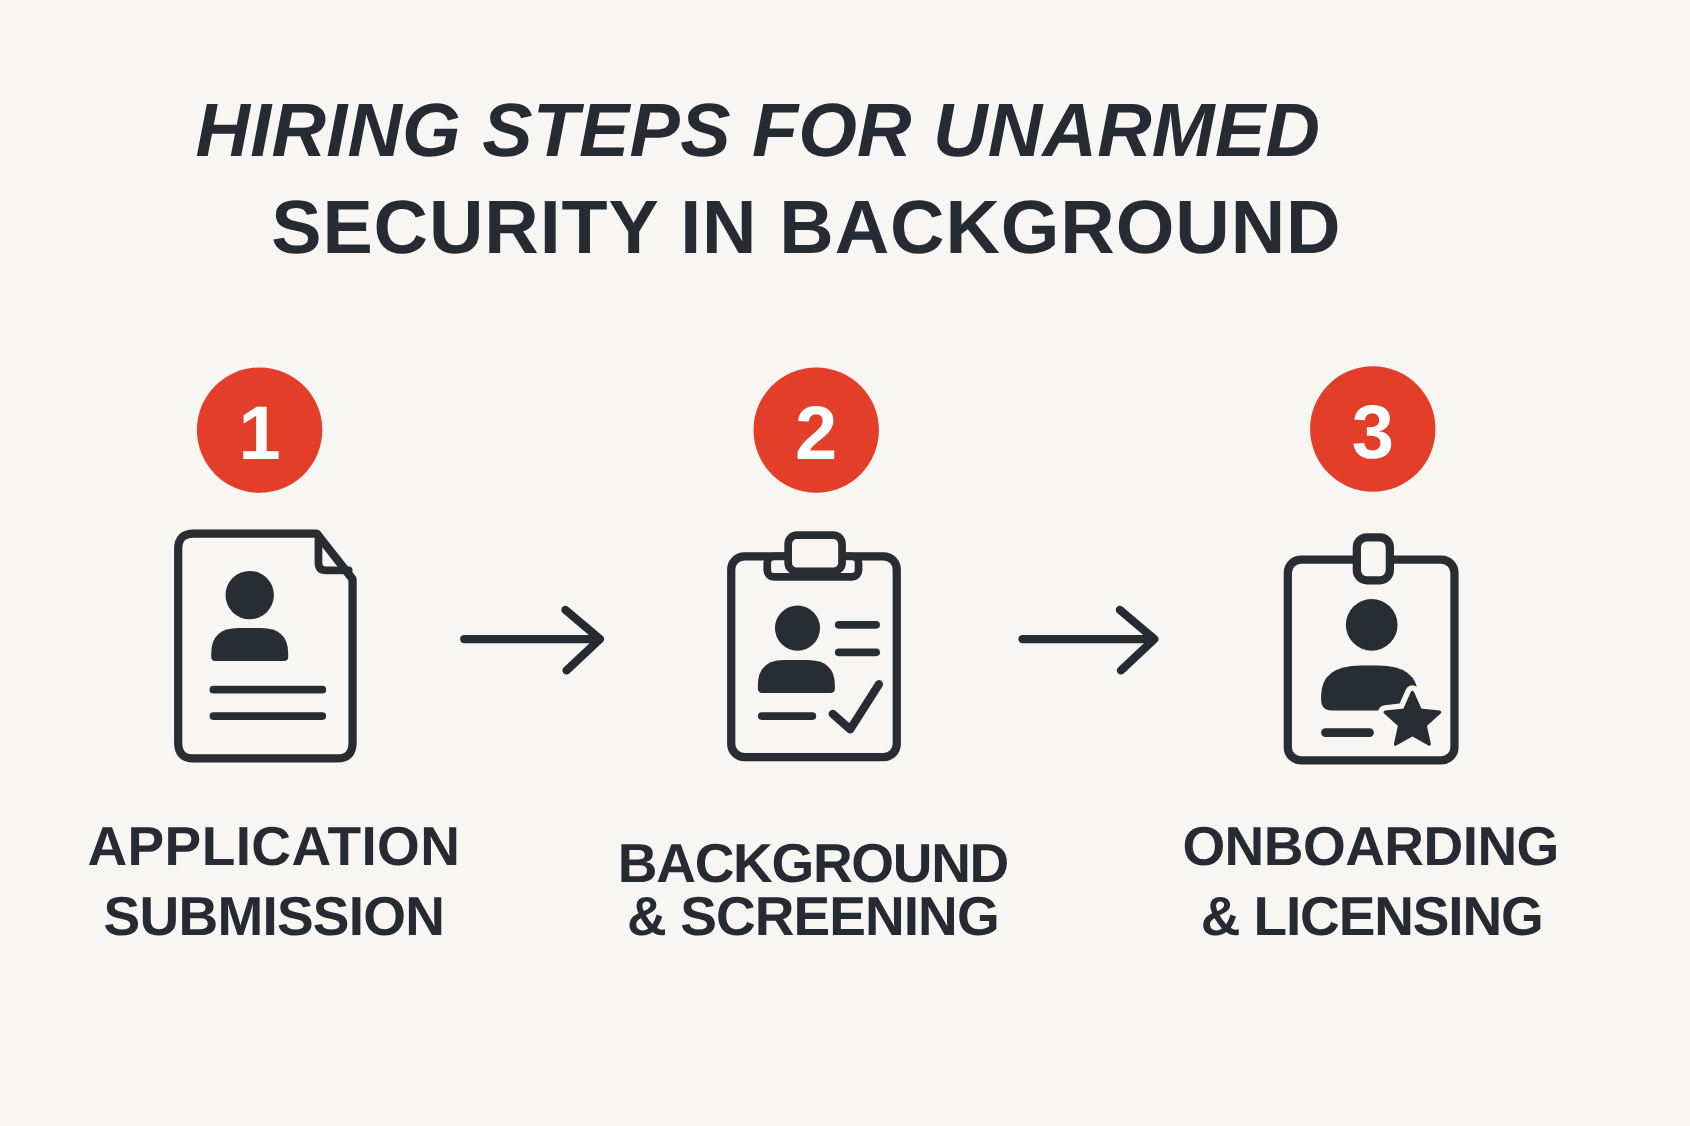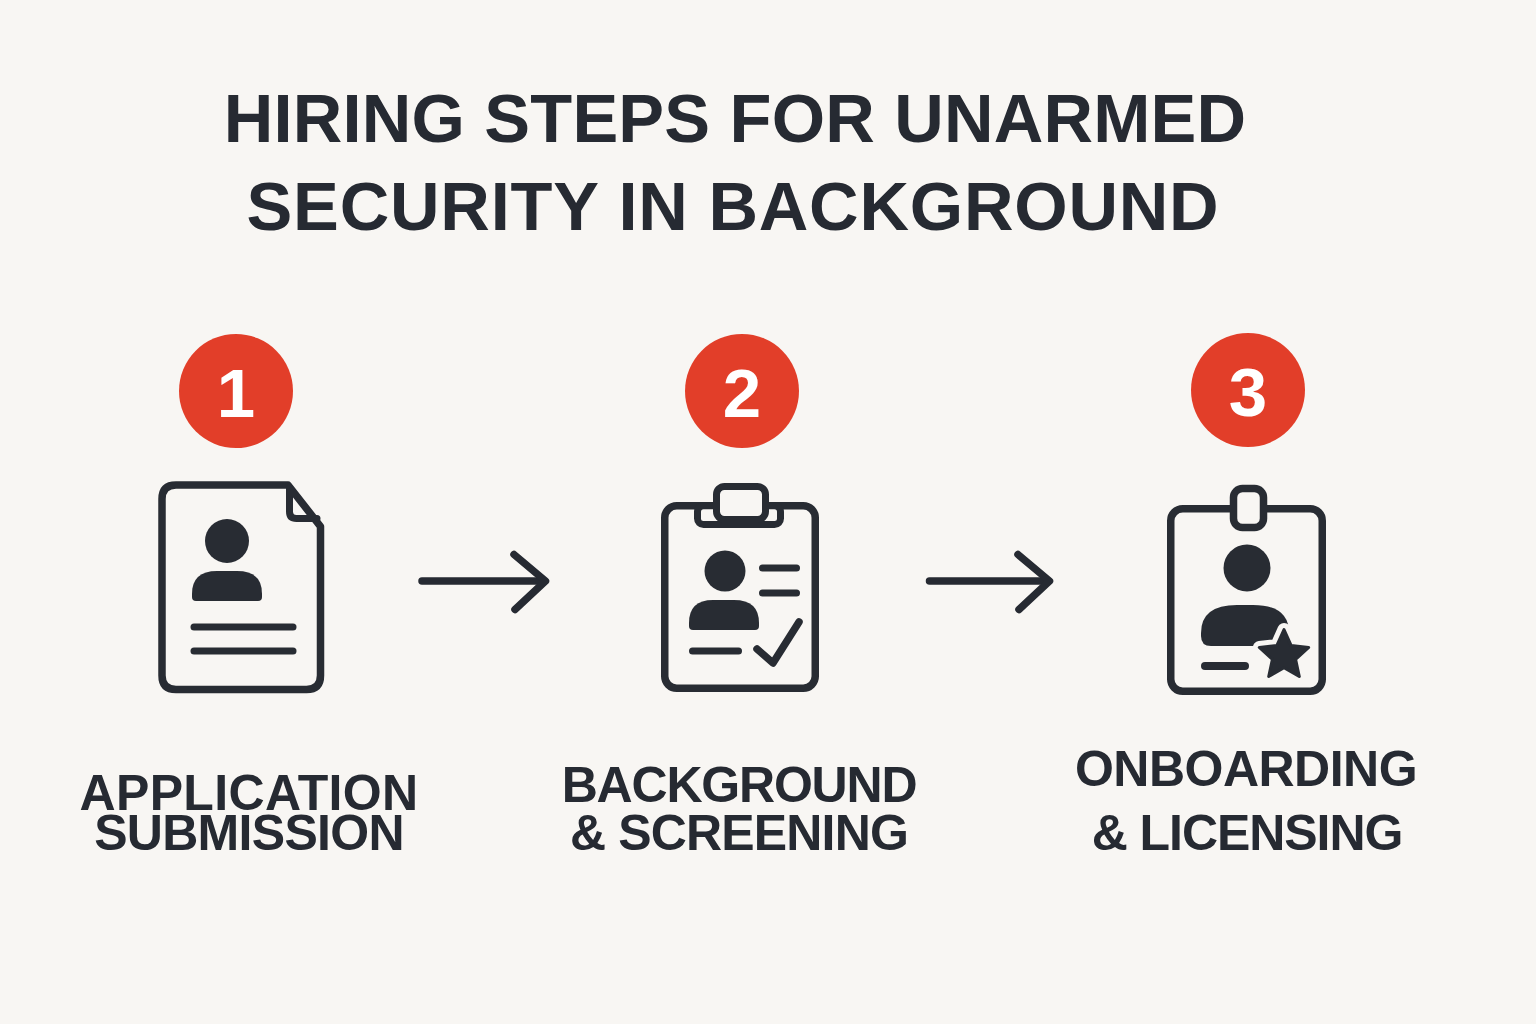--- a/index.html
+++ b/index.html
@@ -11,32 +11,32 @@
   }
   .tline{
     position:absolute;
     transform:translateX(-50%);
     font-size:68.6px;
     font-weight:bold;
     line-height:88.5px;
     color:#262a32;
     white-space:nowrap;
   }
-  #t1{left:735px; top:74.7px; letter-spacing:0.2px;}
+  #t1{left:689px; top:74.7px; letter-spacing:0.2px;font-style:italic;}
   #t2{left:733px; top:163.2px; letter-spacing:0.8px;}
   .lline{
     position:absolute;
     transform:translateX(-50%);
     font-size:50px;
     font-weight:bold;
     line-height:64px;
     color:#262a32;
     white-space:nowrap;
   }
-  #a1{left:249px;  top:736.7px; letter-spacing:0.35px;margin-top:24px;}
+  #a1{left:249px;  top:736.7px; letter-spacing:0.35px;}
   #a2{left:249px;  top:800.7px; letter-spacing:-0.7px;}
   #b1{left:739px;  top:736.7px; letter-spacing:-1.2px;margin-top:16px;}
   #b2{left:739px;  top:800.7px; letter-spacing:-0.85px;}
   #c1{left:1246px; top:736.7px; letter-spacing:-0.5px;}
   #c2{left:1247px; top:800.7px; letter-spacing:-1.05px;}
   svg{position:absolute;left:0;top:0;}
 </style>
 </head>
 <body>
 <div class="tline" id="t1">HIRING STEPS FOR UNARMED</div>

